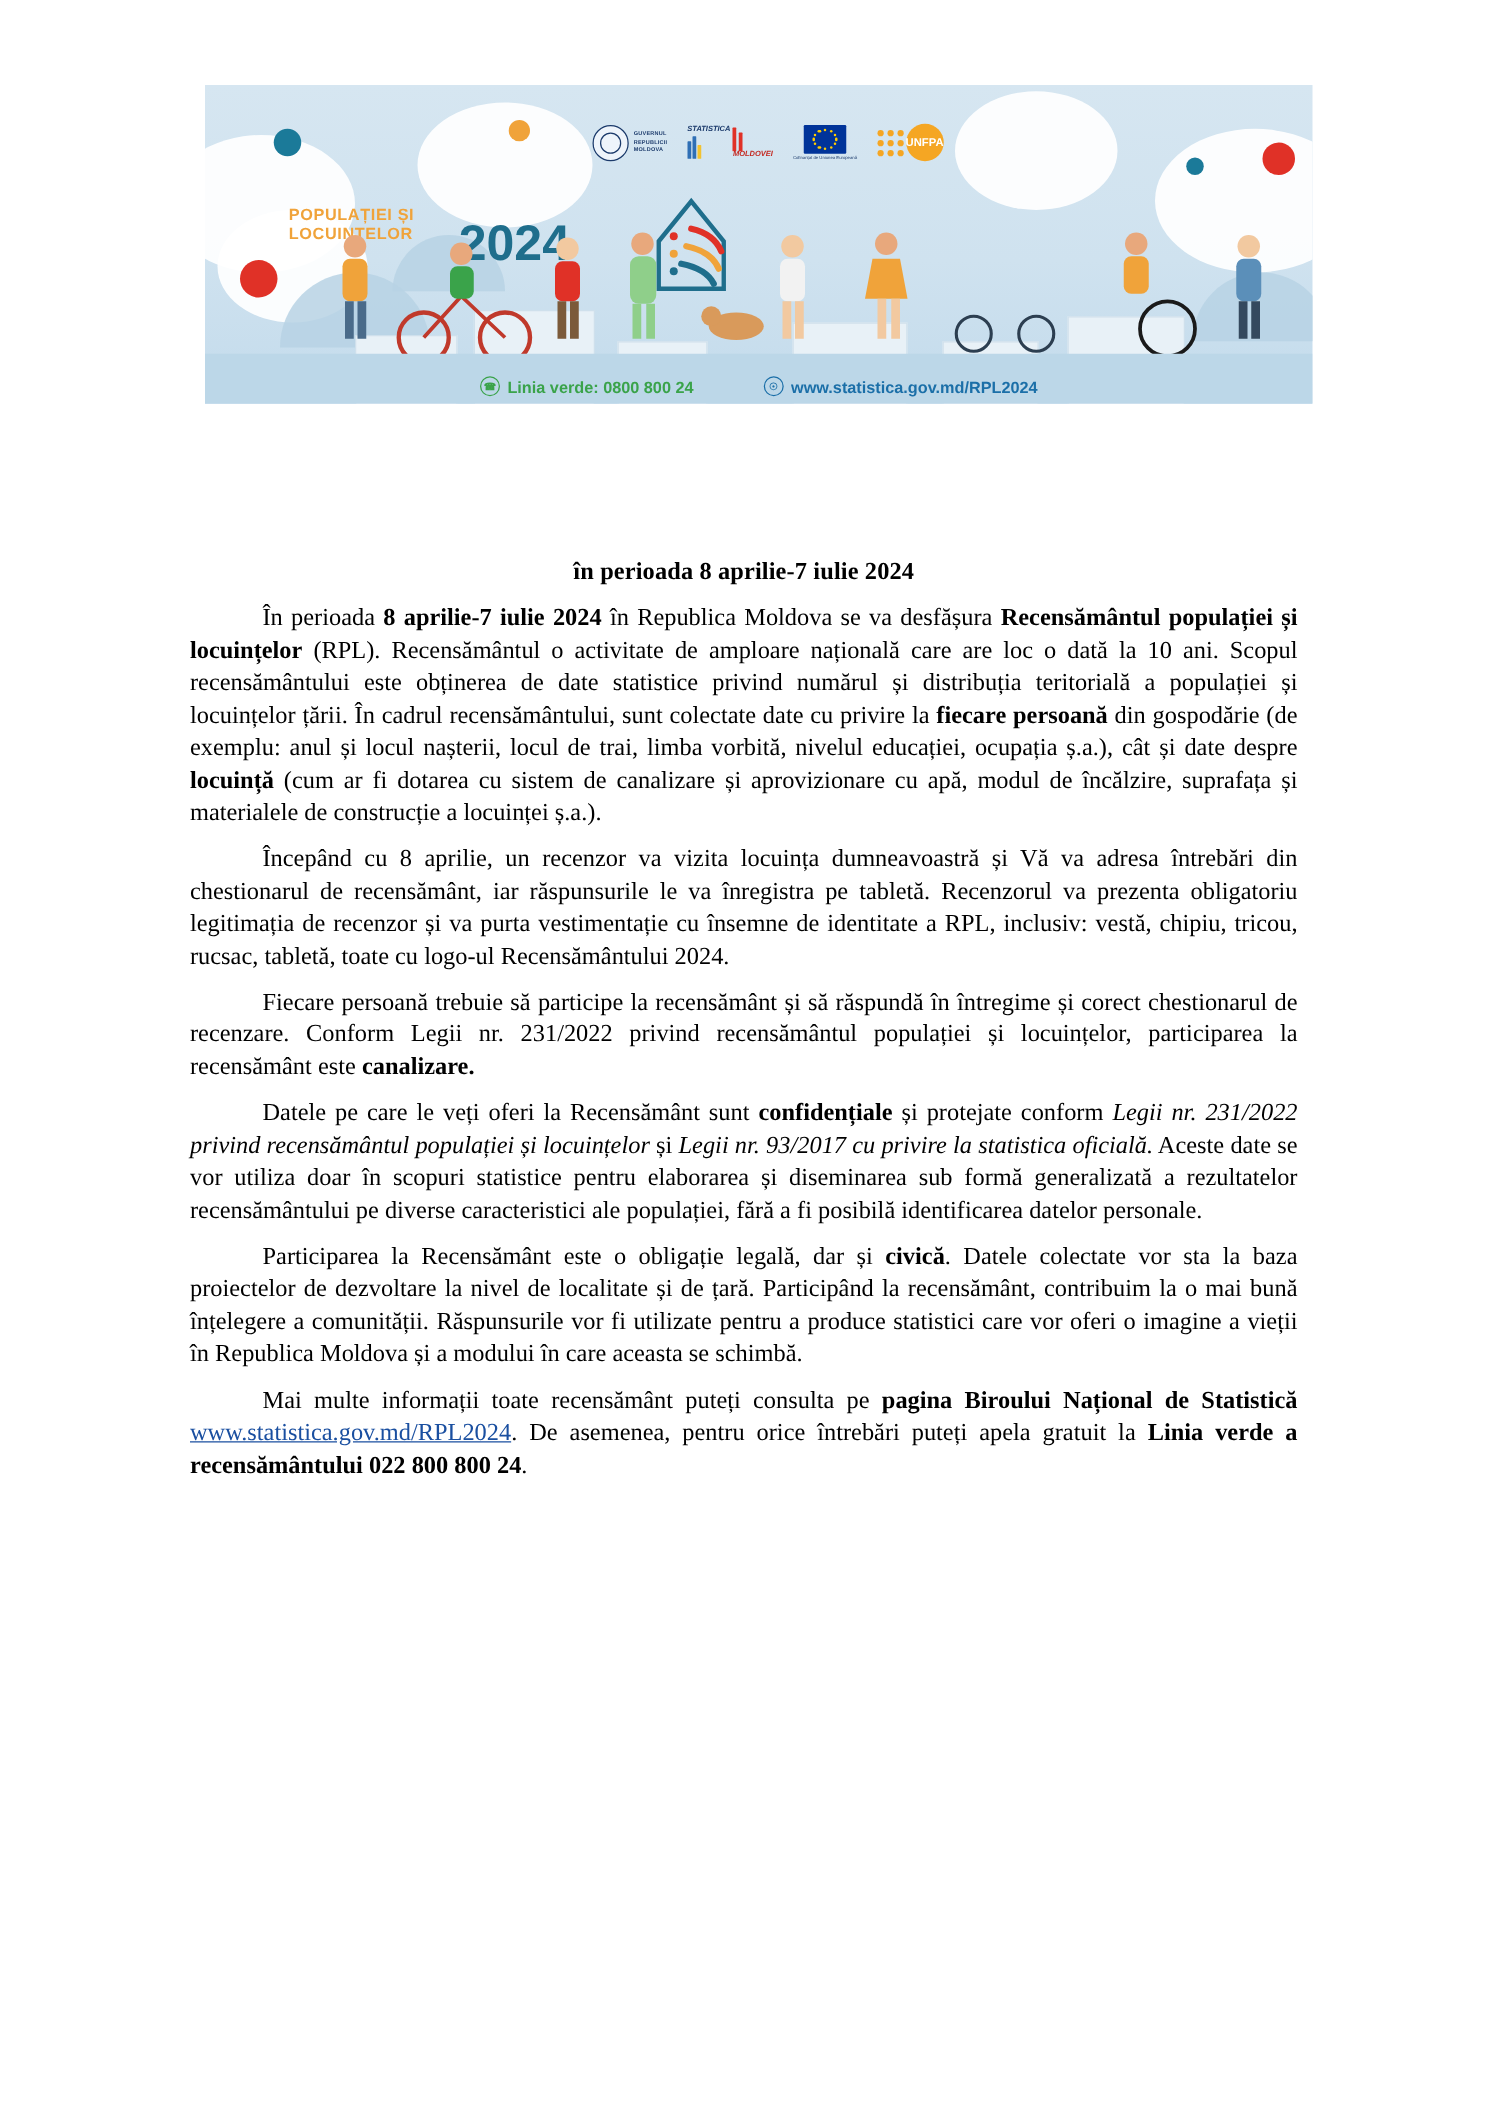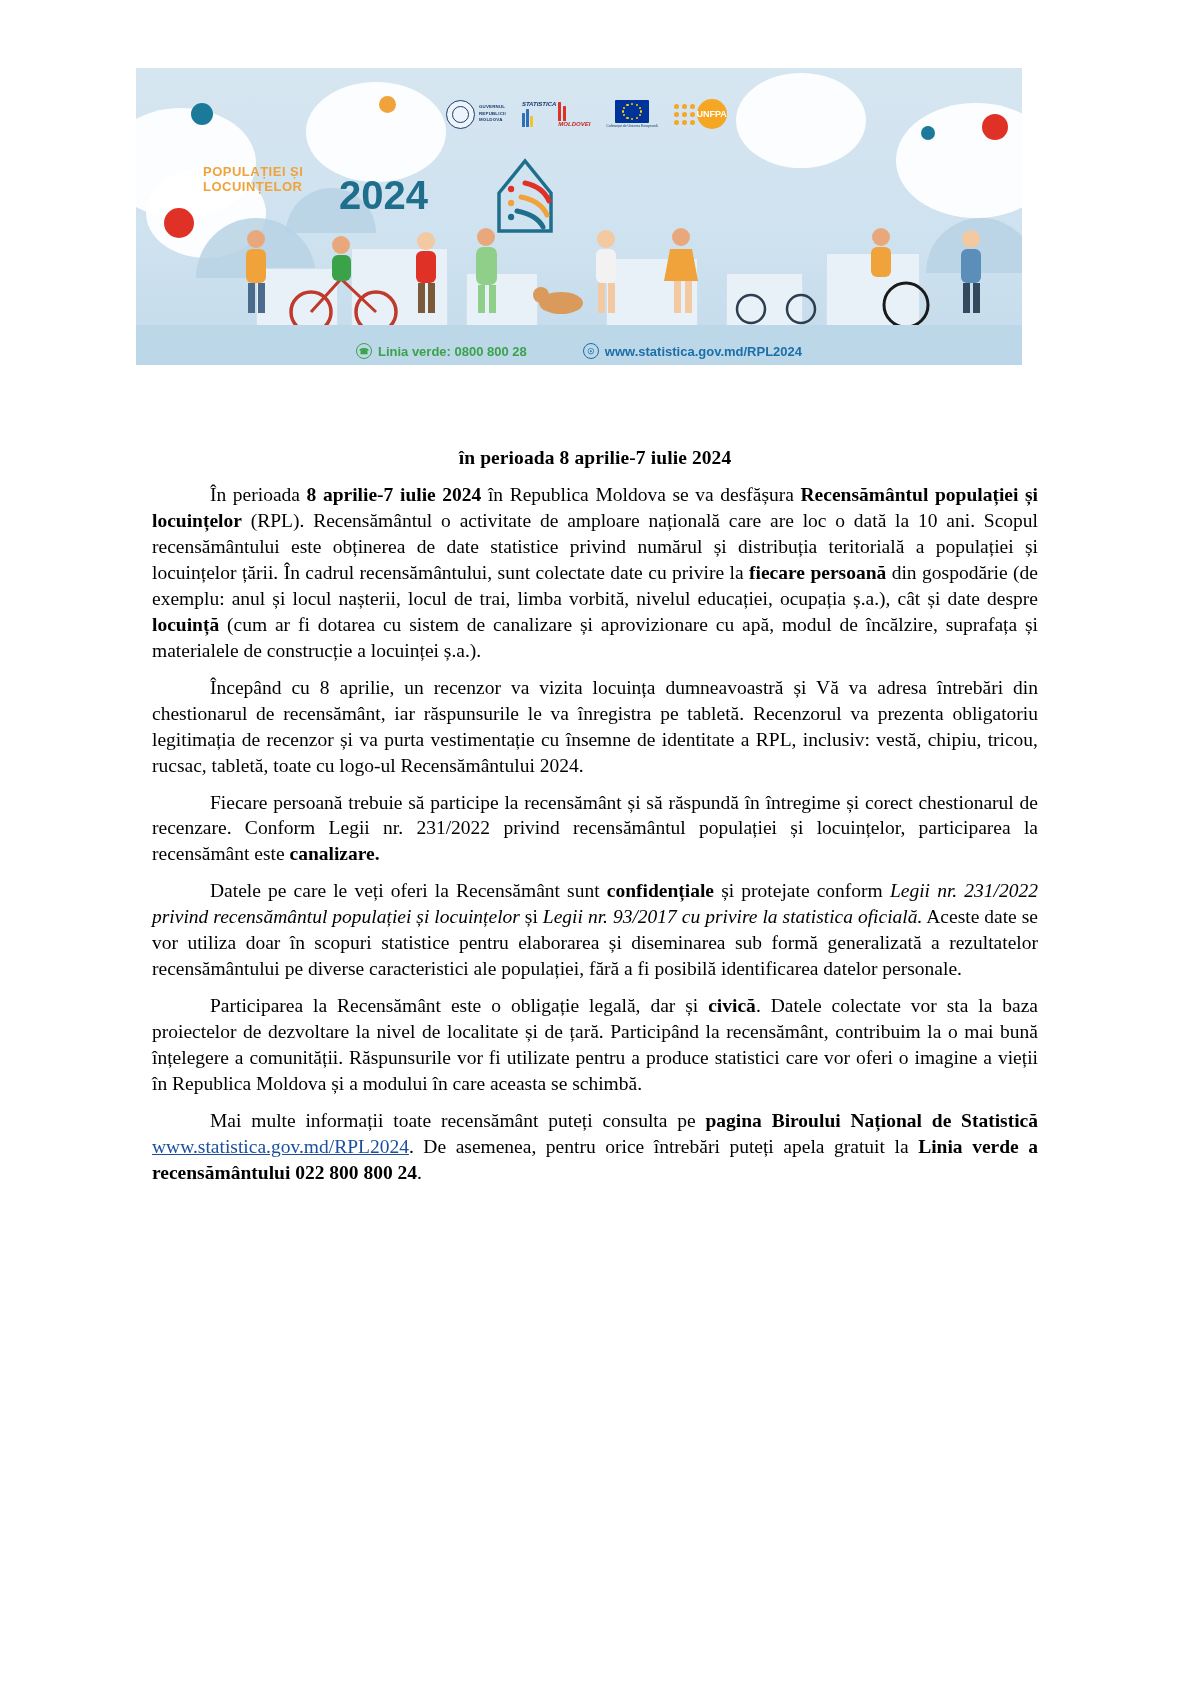--- a/index.html
+++ b/index.html
@@ -1,20 +1,20 @@
 <!DOCTYPE html>
 <html><head>
 <meta charset="utf-8">
 <style>
   html,body{margin:0;padding:0;background:#ffffff;}
   body{width:1190px;height:1683px;font-family:"Liberation Serif",serif;color:#000;}
   .page{position:relative;width:1190px;height:1683px;background:#fff;overflow:hidden;}
 
   
-  .banner{position:absolute;left:136px;top:68px;width:886px;height:297px;
+  .banner{position:absolute;left:164px;top:68px;width:886px;height:255px;
     background:linear-gradient(180deg,#d6e6f1 0%,#cfe2ef 55%,#c3dbec 100%);
     overflow:hidden;}
   .cloud{position:absolute;background:#ffffff;border-radius:50%;opacity:.92;}
   .hill{position:absolute;background:#b7d2e4;opacity:.85;}
   .dot{position:absolute;border-radius:50%;}
 
   .logos{position:absolute;left:310px;top:20px;width:300px;height:52px;
     display:flex;align-items:center;gap:16px;}
   .logo-gov{display:flex;align-items:center;gap:4px;}
   .seal{width:27px;height:27px;border-radius:50%;border:1.4px solid #1b3a6b;
@@ -227,21 +227,21 @@
         <rect x="827" y="66" width="7" height="30" fill="#34495e"></rect>
           <rect x="837" y="66" width="7" height="30" fill="#34495e"></rect>
       </g>
     </svg>
 
     <div class="street"></div>
 
     <div class="bfooter">
       <div class="bf-item bf-green">
         <span class="ring">☎</span>
-        <span>Linia verde: 0800 800 28</span>
+        <span>Linia verde: 0800 800 24</span>
       </div>
       <div class="bf-item bf-blue">
         <span class="ring">☉</span>
         <span>www.statistica.gov.md/RPL2024</span>
       </div>
     </div>
   </div>
 
   <div class="doc">
 

